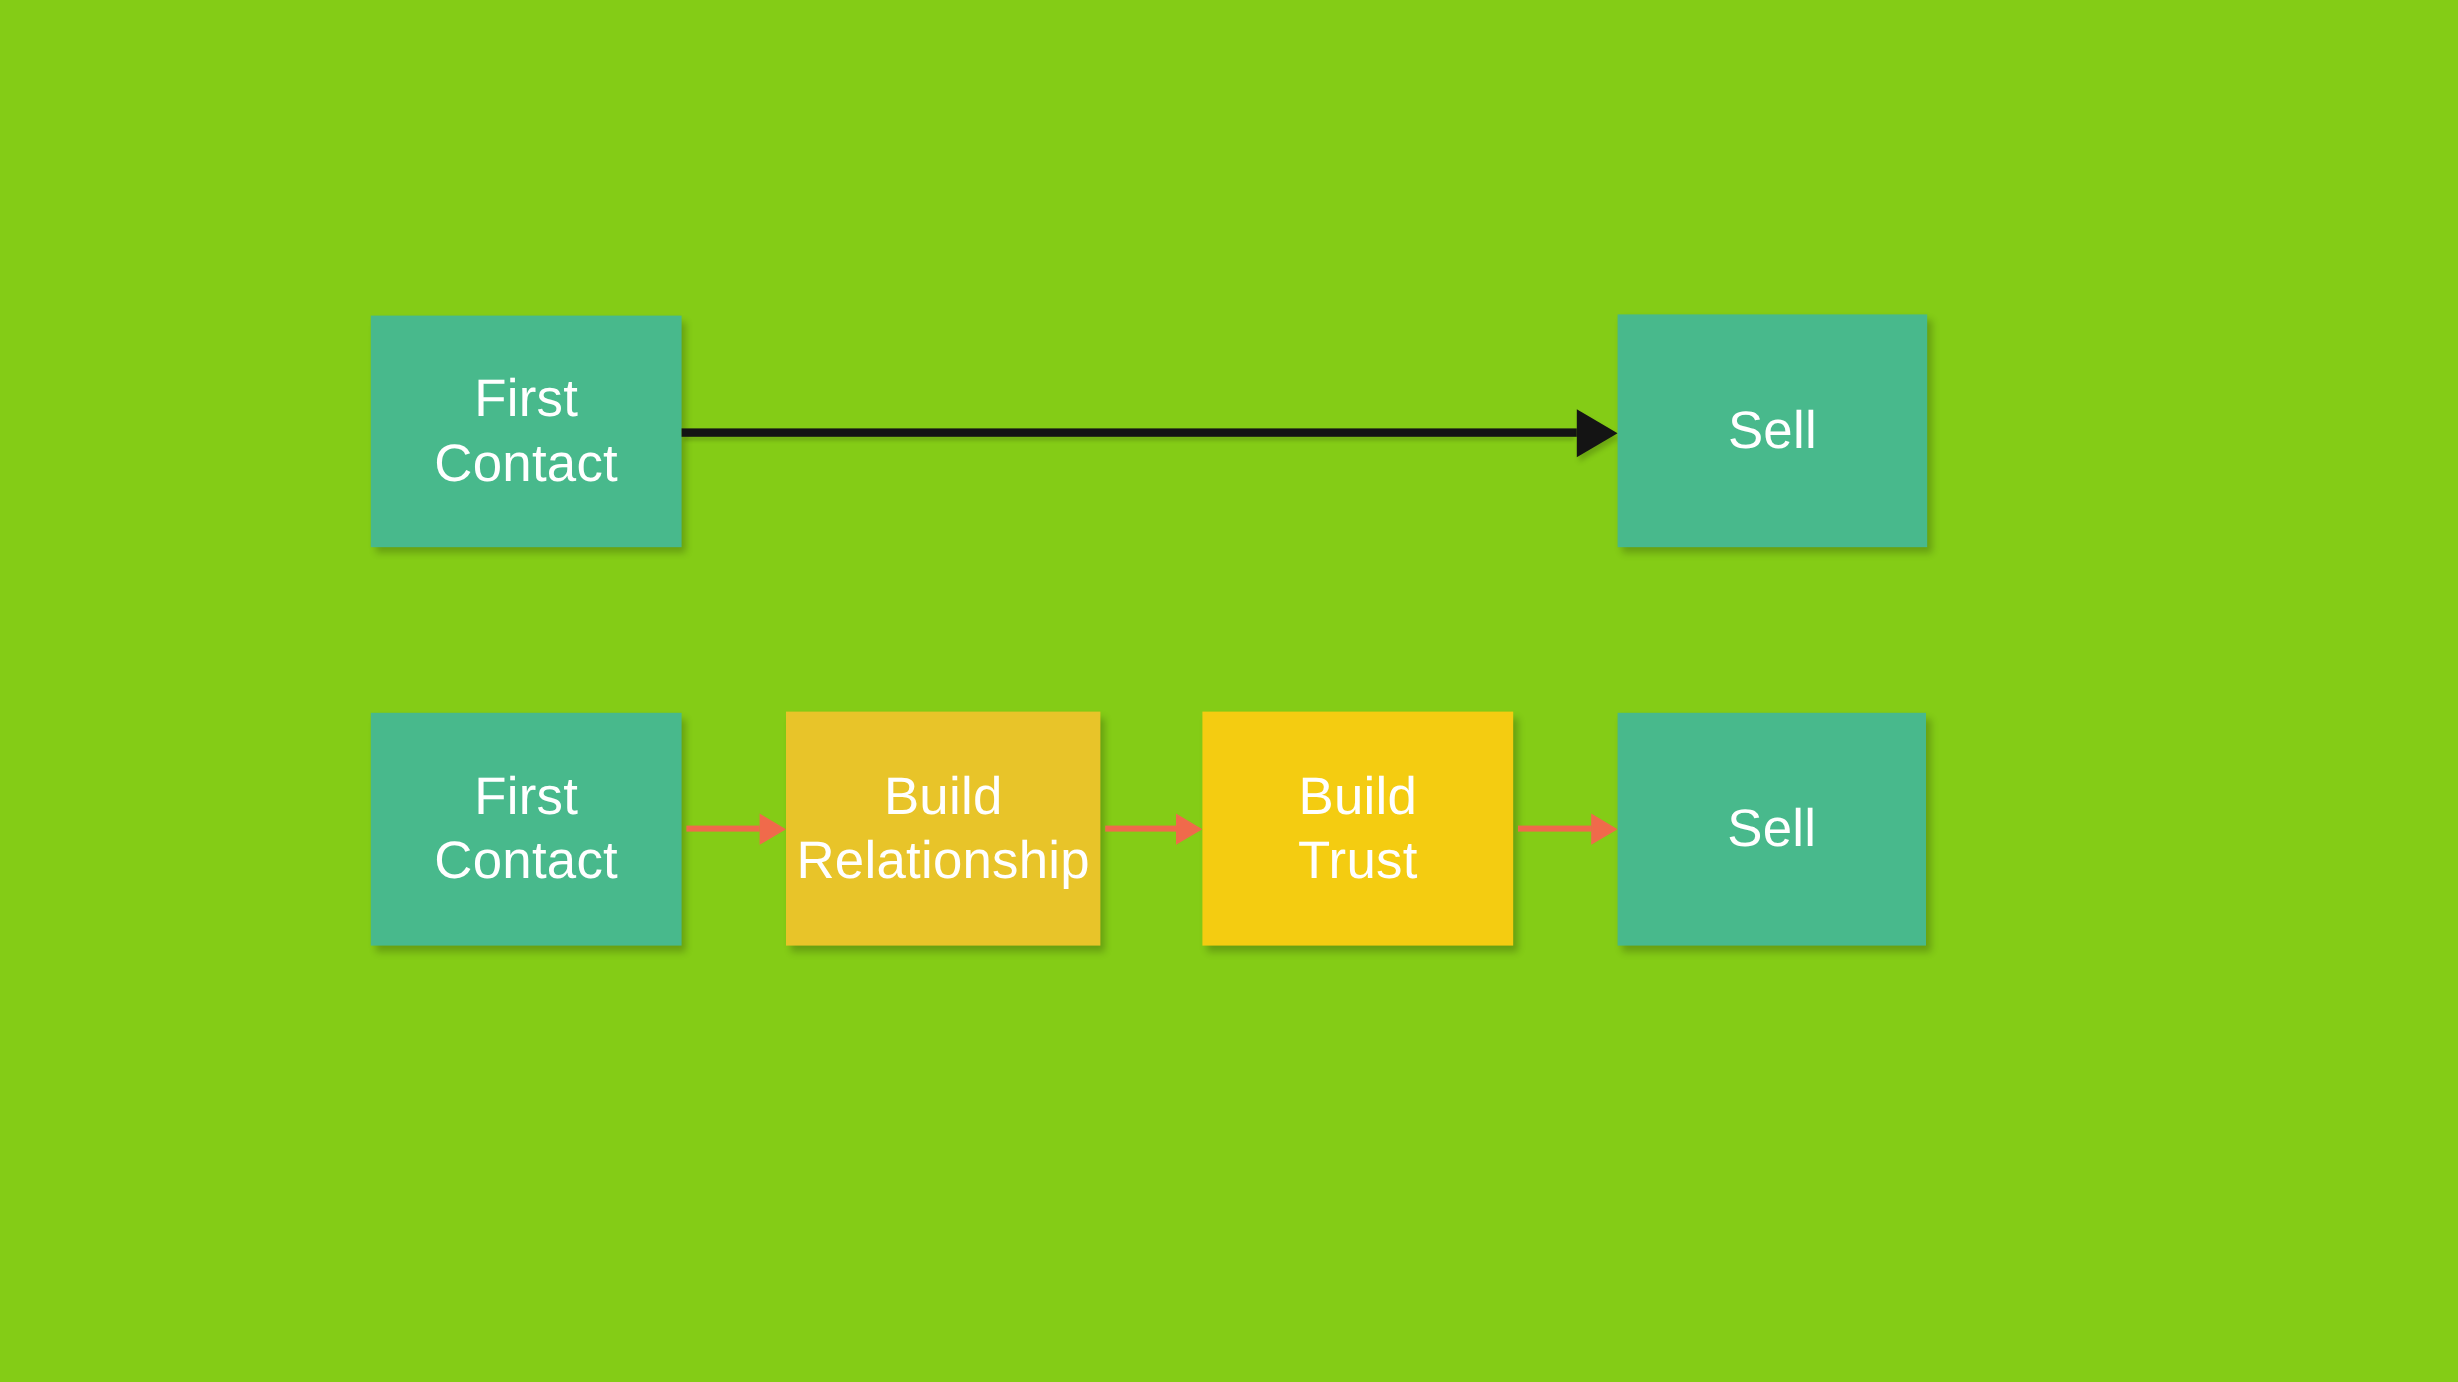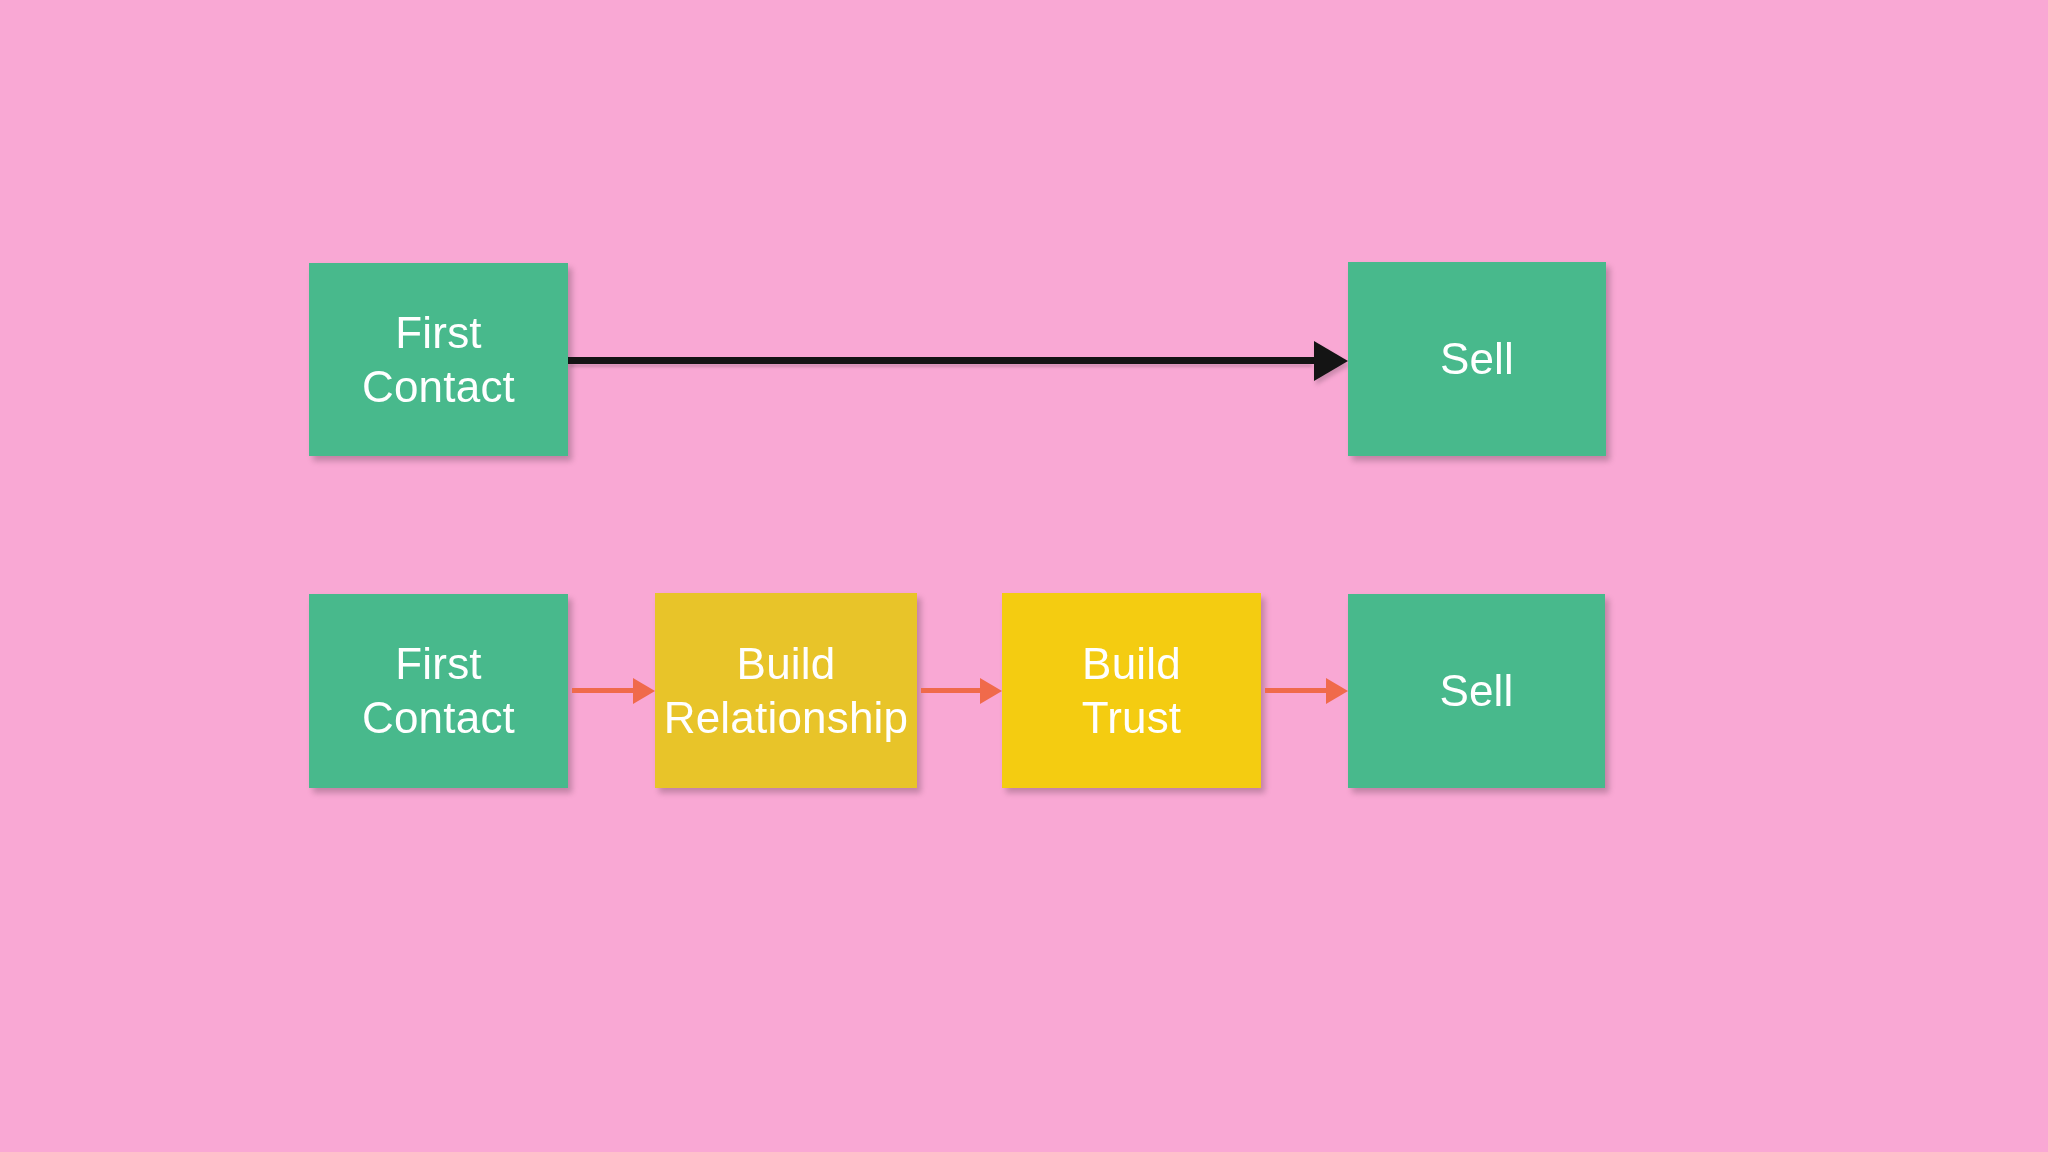--- a/index.html
+++ b/index.html
@@ -8,21 +8,21 @@
     padding: 0;
     background: #ffffff;
   }
   body {
     font-family: "Liberation Sans", sans-serif;
   }
   #slide {
     position: relative;
     width: 2048px;
     height: 1152px;
-    background: #f9a8d4;
+    background: #84cc16;
     overflow: hidden;
   }
 
   
   .pbox {
     position: absolute;
     display: flex;
     align-items: center;
     justify-content: center;
     text-align: center;

